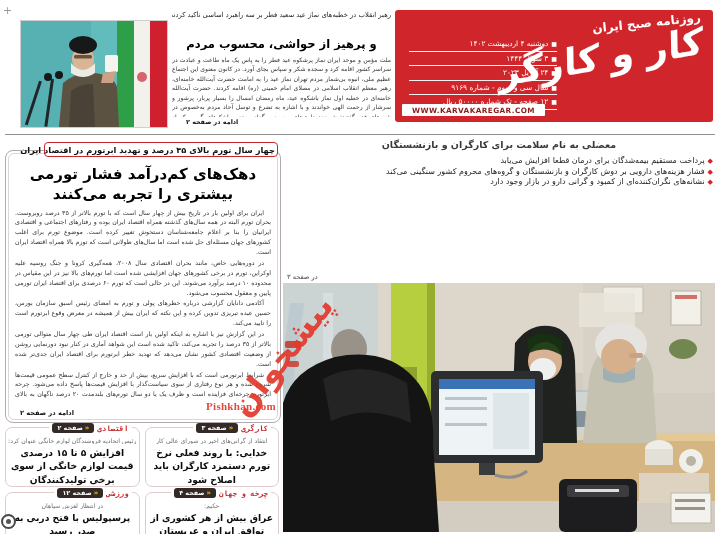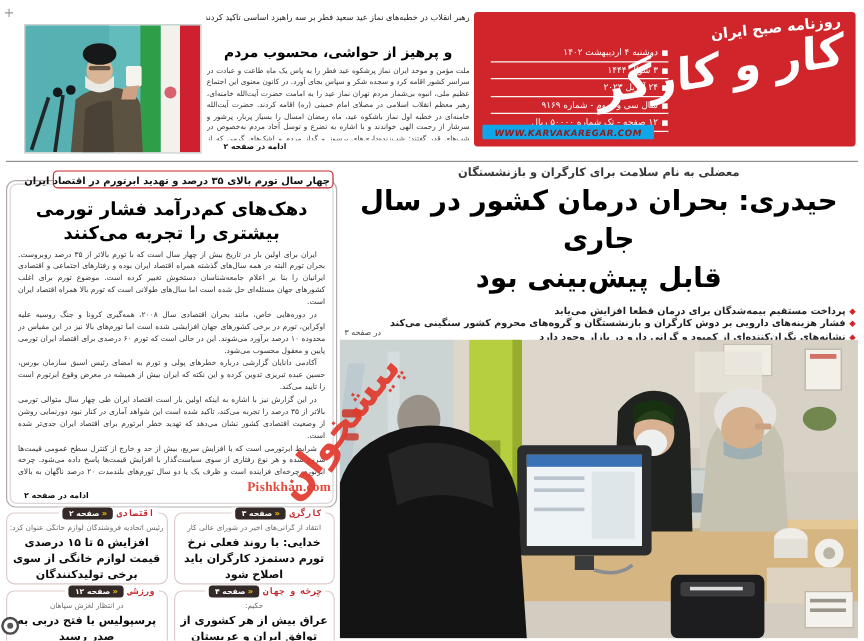--- a/index.html
+++ b/index.html
@@ -19,39 +19,39 @@
   .leader-continued{font-size:6.4px;font-weight:bold;text-align:left;padding-left:14px;margin-top:1px;color:#111;}
   
   .masthead{position:absolute;left:395px;top:10px;width:318px;height:112px;background:#d0262b;border-radius:3px;}
   .masthead-tagline{position:absolute;right:12px;top:6px;color:#fff;font-size:12px;font-weight:bold;transform:rotate(-6deg);}
   .masthead-title{position:absolute;right:4px;top:26px;width:216px;text-align:center;color:#fff;
     font-size:37px;font-weight:bold;transform:rotate(-9deg) skewX(-8deg);letter-spacing:-1px;white-space:nowrap;}
   .masthead-dates{position:absolute;left:14px;top:28px;width:148px;}
   .date-row{display:block;border-bottom:1px solid rgba(255,255,255,.95);padding:1px 0 2.5px;margin-bottom:1px;
     color:#fff;font-size:7.4px;white-space:nowrap;text-align:right;}
   .date-row .sq{font-size:6px;margin-left:3px;}
-  .masthead-url{position:absolute;left:7px;bottom:6px;background:#0ea5e9;color:#8d1d1d;font-weight:bold;
-    font-size:7.3px;padding:1.5px 10px;direction:ltr;letter-spacing:.4px;border-radius:1px;font-style:italic;}
+  .masthead-url{position:absolute;left:7px;bottom:6px;background:#ffffff;color:#8d1d1d;font-weight:bold;
+    font-size:7.3px;padding:1.5px 10px;direction:ltr;letter-spacing:.4px;border-radius:1px;}
   
   .top-rule{position:absolute;left:5px;top:134px;width:710px;border-top:1.5px solid #8f8f8f;}
   
   .article-box{position:absolute;left:5px;top:150px;width:274px;height:271px;border:1px solid #b3abab;border-radius:8px;}
   .article-box::before{content:"";position:absolute;inset:2px;border:1px solid #ddd6d6;border-radius:6px;pointer-events:none;}
   .article-kicker{position:absolute;top:-9px;right:2px;left:38px;background:#fff;border:1.5px solid #c6272c;border-radius:4px;
     font-size:8.3px;font-weight:bold;text-align:center;padding:1.5px 2px;color:#111;white-space:nowrap;}
   .article-headline{font-size:15px;font-weight:bold;text-align:center;line-height:1.35;margin:13px 8px 3px;color:#000;}
   .article-body{margin:2px 9px 0;height:192px;overflow:hidden;}
   .article-body p{margin:0 0 1px;font-size:6.25px;line-height:1.58;text-align:justify;color:#333;text-indent:7px;}
   .article-continued{position:absolute;bottom:5px;left:14px;font-size:6.6px;font-weight:bold;color:#111;}
   
   .main-story{position:absolute;left:283px;top:139px;width:432px;height:142px;}
   .main-kicker{font-size:9.5px;font-weight:bold;color:#3a3a3a;text-align:center;}
   .main-headline{font-size:23px;font-weight:bold;color:#000;text-align:center;line-height:1.4;margin-top:2px;letter-spacing:-.3px;}
   .main-bullets{margin-top:6px;text-align:right;padding-right:2px;}
-  .bullet-line{font-size:8px;font-weight:bold;color:#222;margin:1.5px 0;}
+  .bullet-line{font-size:8px;font-weight:normal;color:#222;margin:1.5px 0;}
   .bullet-line .diamond{color:#d0262b;font-size:7px;margin-left:3px;}
   .main-pageref{position:absolute;left:4px;bottom:0;font-size:6.6px;color:#444;}
   
   .main-photo{position:absolute;left:283px;top:283px;width:432px;height:249px;overflow:hidden;}
   
   .teasers{position:absolute;left:5px;top:427px;width:274px;height:104px;display:grid;
     grid-template-columns:1fr 1fr;grid-template-rows:1fr 1fr;gap:5px;direction:rtl;}
   .teaser{position:relative;background:#fff;border:1px solid #e0cccc;border-radius:7px;text-align:center;padding-top:9px;}
   .teaser-tab{position:absolute;top:-5px;right:7px;display:flex;direction:rtl;align-items:center;gap:3px;background:#fff;padding:0 3px;}
   .teaser-section{color:#c42328;font-size:7.4px;font-weight:bold;white-space:nowrap;font-family:Liberation Mono, monospace;}
@@ -140,24 +140,20 @@
       <p>آکادمی دانایان گزارشی درباره خطرهای پولی و تورم به امضای رئیس اسبق سازمان بورس، حسین عبده تبریزی تدوین کرده و این نکته که ایران بیش از همیشه در معرض وقوع ابرتورم است را تایید می‌کند.</p>
       <p>در این گزارش نیز با اشاره به اینکه اولین بار است اقتصاد ایران طی چهار سال متوالی تورمی بالاتر از ۳۵ درصد را تجربه می‌کند، تاکید شده است این شواهد آماری در کنار نبود دورنمایی روشن از وضعیت اقتصادی کشور نشان می‌دهد که تهدید خطر ابرتورم برای اقتصاد ایران جدی‌تر شده است.</p>
       <p>شرایط ابرتورمی است که با افزایش سریع، بیش از حد و خارج از کنترل سطح عمومی قیمت‌ها شروع شده و هر نوع رفتاری از سوی سیاست‌گذار با افزایش قیمت‌ها پاسخ داده می‌شود. چرخه ابرتورم چرخه‌ای فزاینده است و ظرف یک یا دو سال تورم‌های بلندمدت ۲۰ درصد ناگهان به بالای ۱۰۰ درصد افزایش می‌یابد.</p>
 
     </div>
     <div class="article-continued">ادامه در صفحه ۲</div>
   </div>
 
   <div class="main-story">
     <div class="main-kicker">معضلی به نام سلامت برای کارگران و بازنشستگان</div>
-    <div class="main-headline">
-      <span>حیدری: بحران درمان کشور در سال جاری</span><br>
-      <span>قابل پیش‌بینی بود</span>
-    </div>
     <div class="main-bullets">
       <div class="bullet-line"><span class="diamond">◆</span><span>پرداخت مستقیم بیمه‌شدگان برای درمان قطعا افزایش می‌یابد</span></div>
       <div class="bullet-line"><span class="diamond">◆</span><span>فشار هزینه‌های دارویی بر دوش کارگران و بازنشستگان و گروه‌های محروم کشور سنگینی می‌کند</span></div>
       <div class="bullet-line"><span class="diamond">◆</span><span>نشانه‌های نگران‌کننده‌ای از کمبود و گرانی دارو در بازار وجود دارد</span></div>
     </div>
     <div class="main-pageref">در صفحه ۳</div>
   </div>
 
   <div class="main-photo">
     <svg width="432" height="249" viewBox="0 0 432 249" xmlns="http://www.w3.org/2000/svg">

